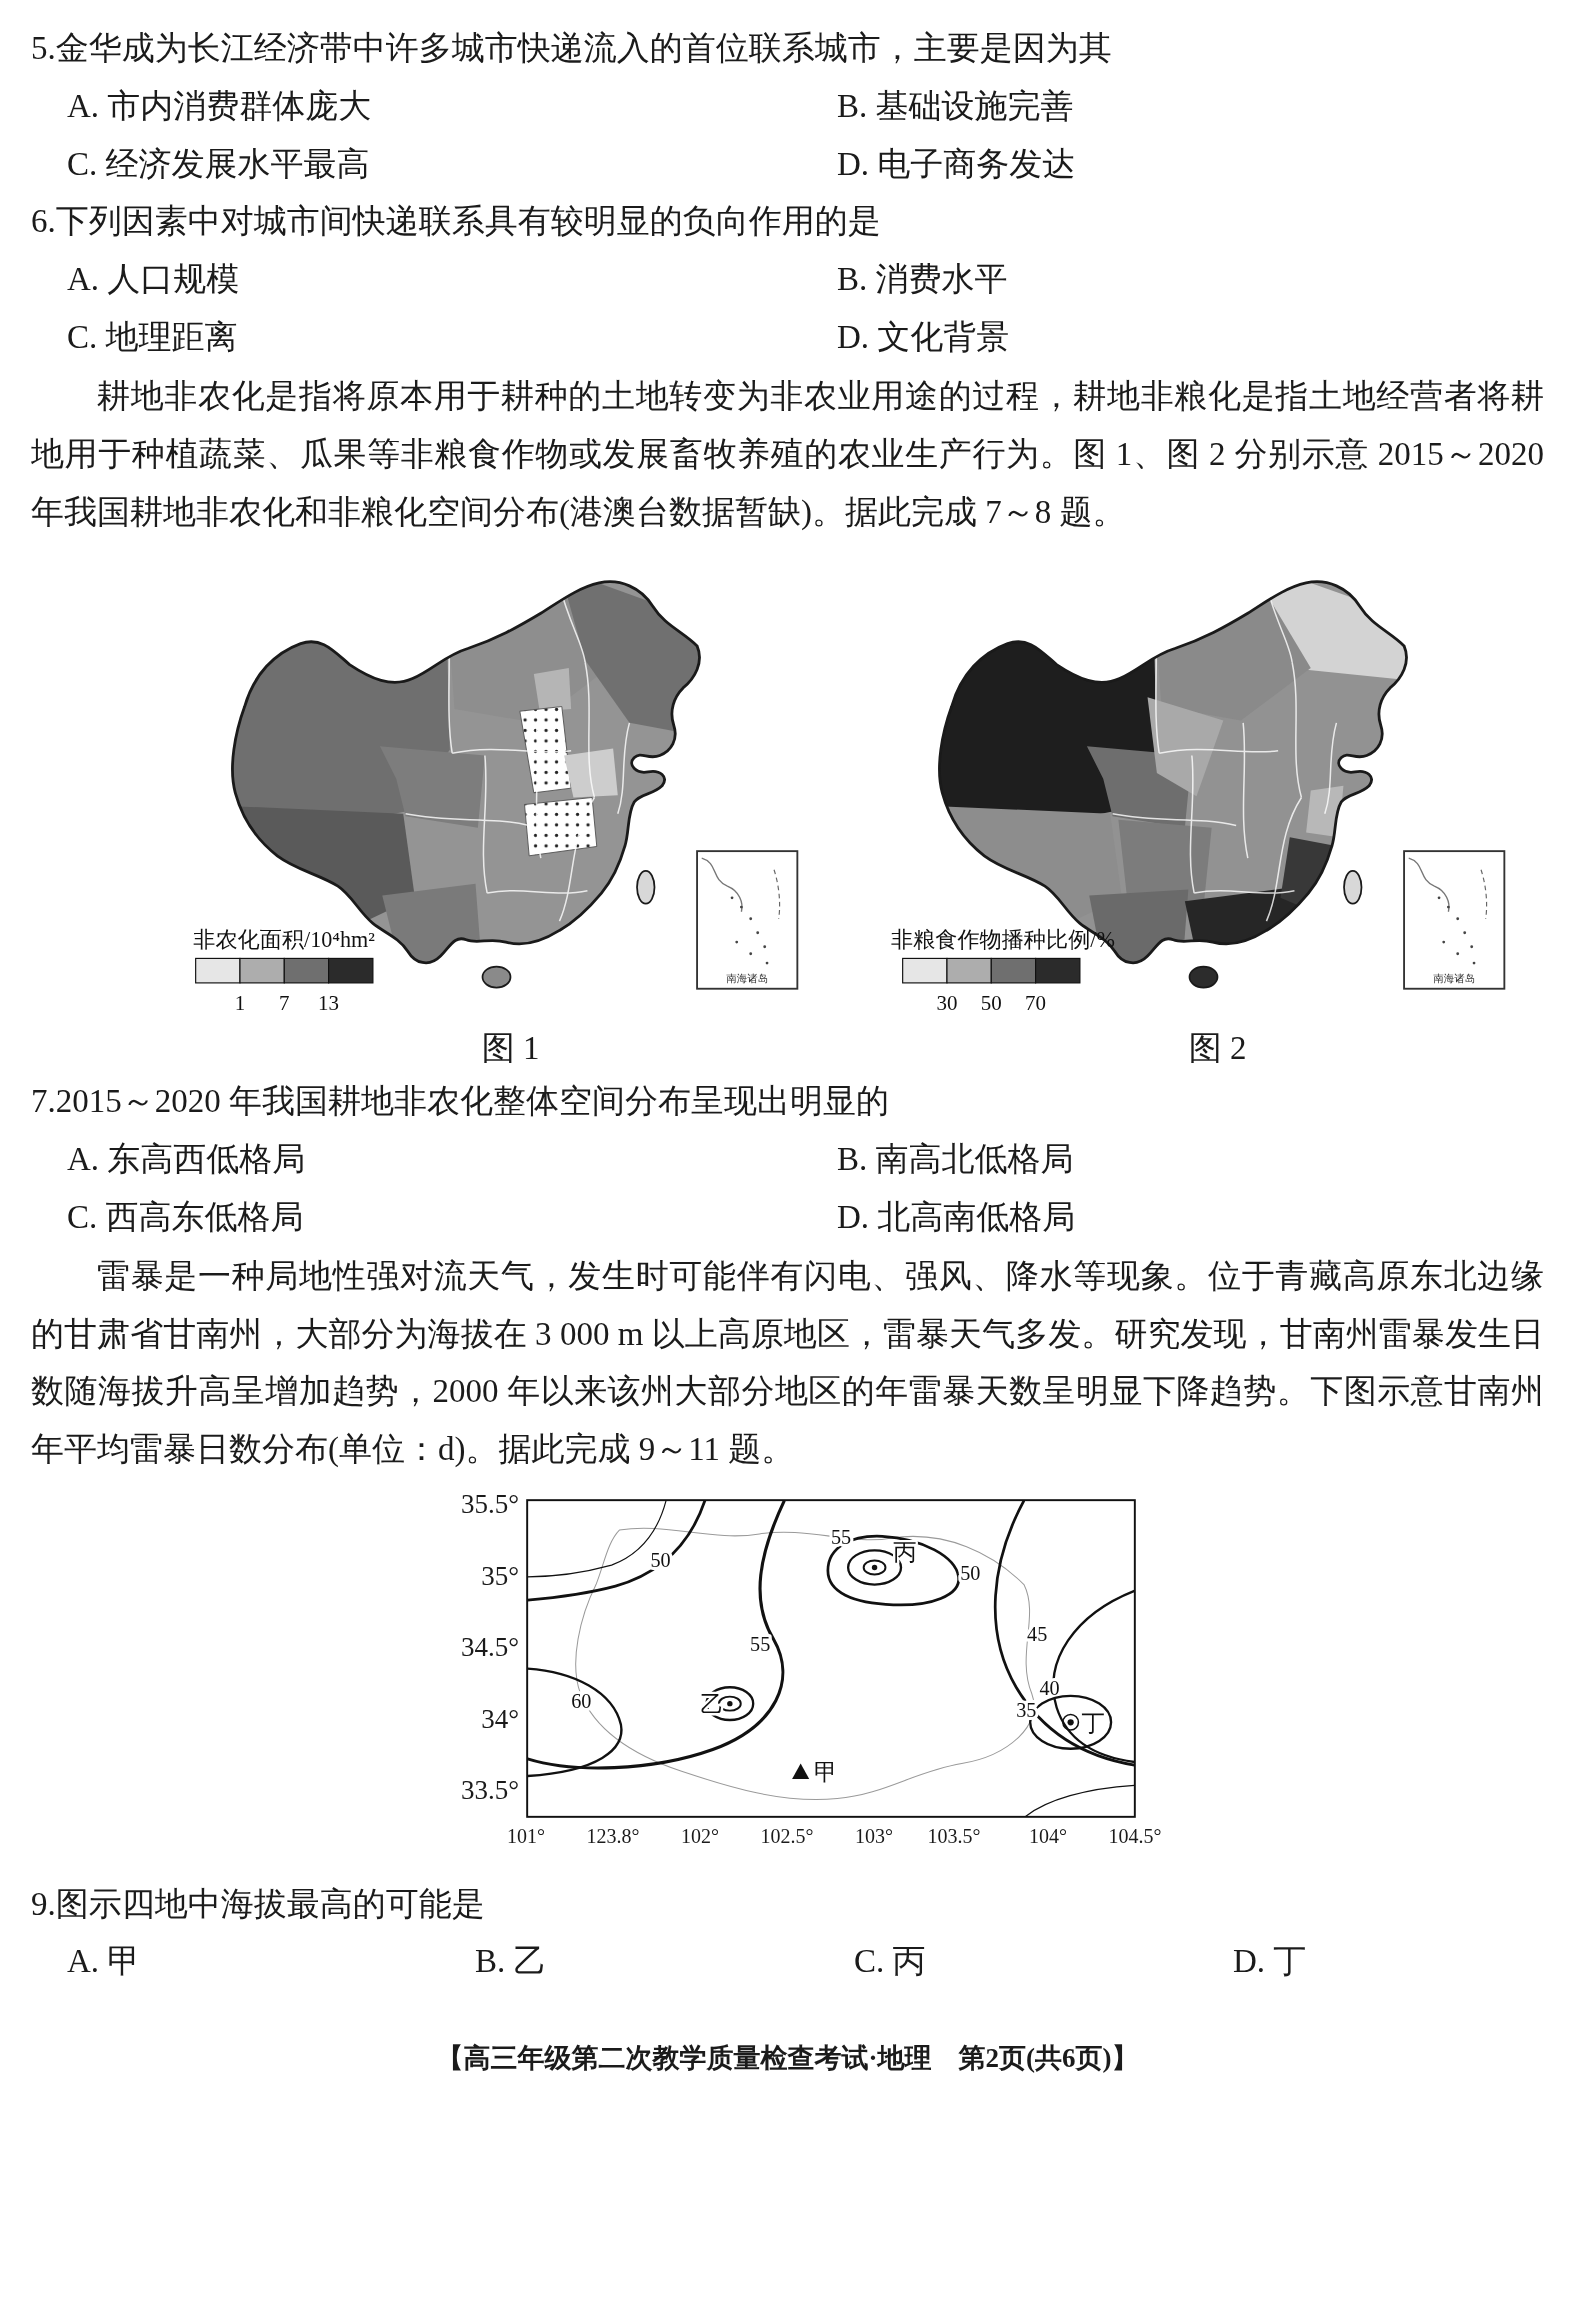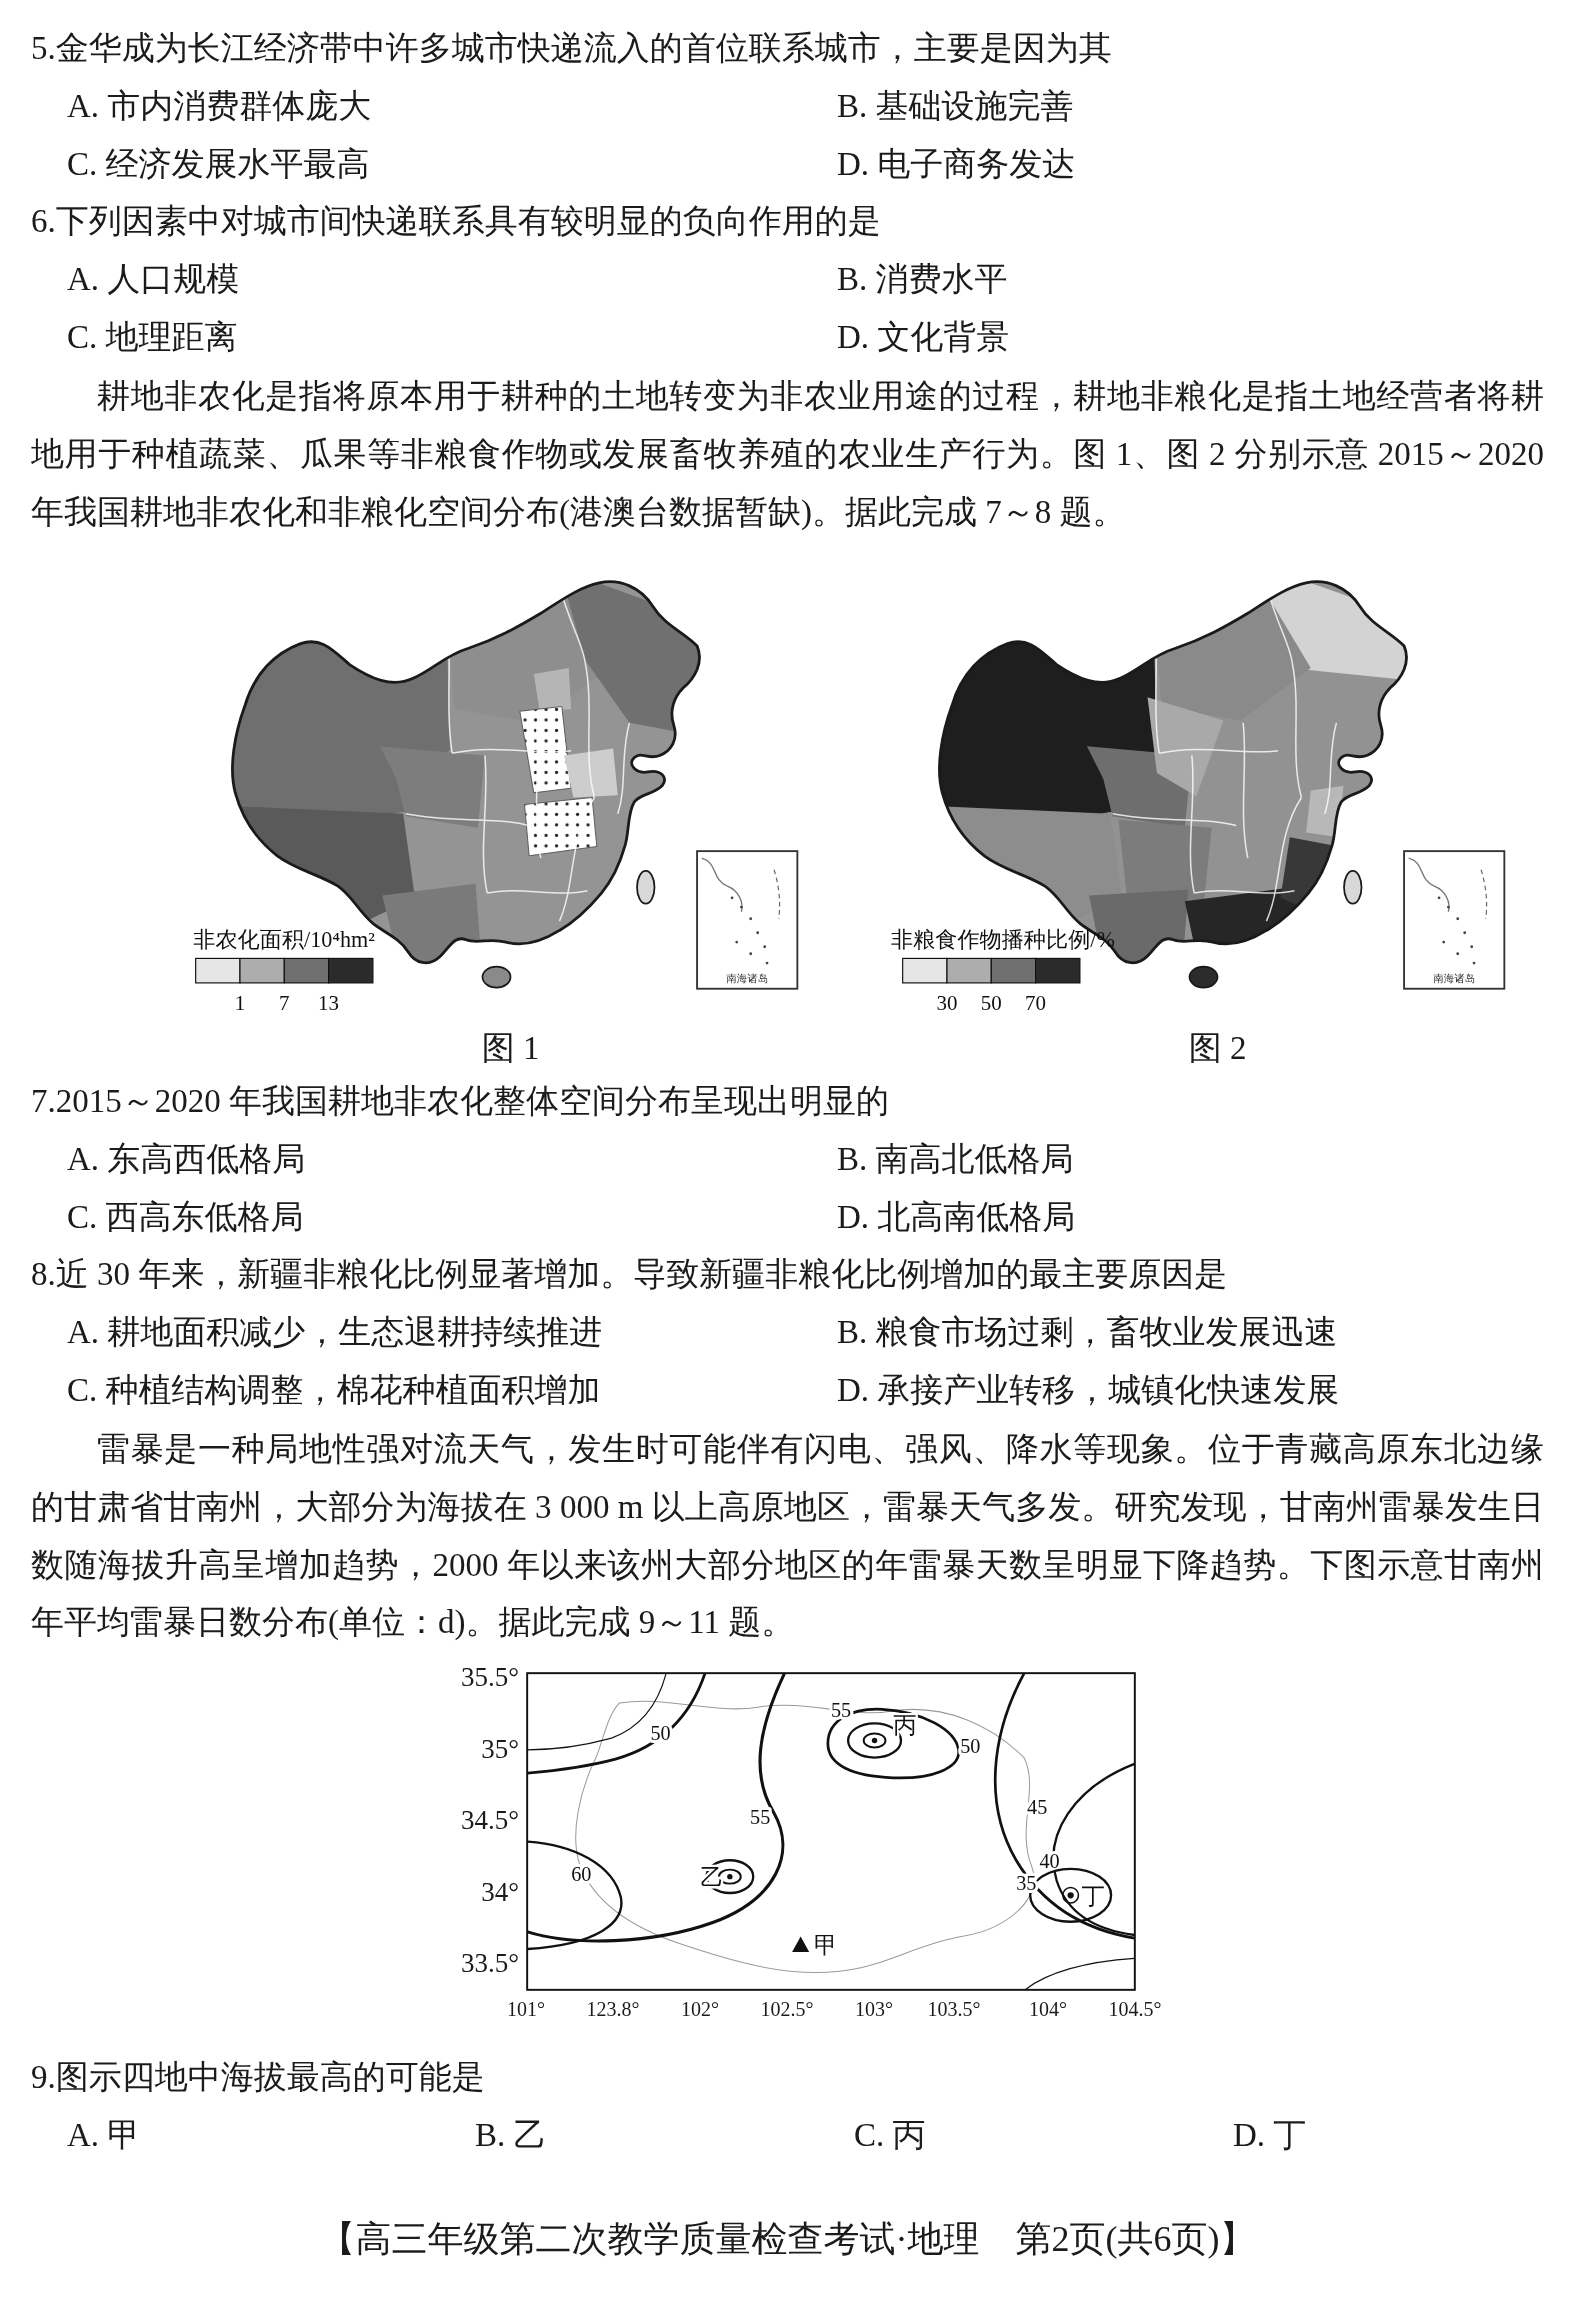--- a/index.html
+++ b/index.html
@@ -31,21 +31,21 @@
   
   .contour-wrap { position:relative; width:695px; height:372px; margin:20px auto 4.7px auto; }
   .contour-svg { position:absolute; left:86px; top:0; }
   .ylab { position:absolute; right:616px; transform:translateY(-52%); font-size:27px; line-height:1; white-space:nowrap; }
   .xlab { position:absolute; top:327px; transform:translateX(-50%); font-size:20px; line-height:1; white-space:nowrap; }
   .clabel { font-size:26px; fill:#111; font-family:"Liberation Serif",serif;
             paint-order:stroke; stroke:#ffffff; stroke-width:8px; stroke-linejoin:round; }
   .pt { font-size:30px; fill:#111; font-family:"Liberation Serif",serif;
         paint-order:stroke; stroke:#ffffff; stroke-width:6px; stroke-linejoin:round; }
 
-  .footer { text-align:center; font-weight:normal; font-size:36px; margin-top:44px; }
+  .footer { text-align:center; font-weight:bold; font-size:27px; margin-top:44px; }
 </style>
 </head>
 <body>
 
 <div class="page">
 
   <section>
     <p class="stem"><span>5.</span><span>金华成为长江经济带中许多城市快递流入的首位联系城市，主要是因为其</span></p>
     <div class="opts cols2">
       <span class="opt">A. 市内消费群体庞大</span>
@@ -214,29 +214,20 @@
   <section>
     <p class="stem"><span>7.</span><span>2015～2020 年我国耕地非农化整体空间分布呈现出明显的</span></p>
     <div class="opts cols2">
       <span class="opt">A. 东高西低格局</span>
       <span class="opt">B. 南高北低格局</span>
       <span class="opt">C. 西高东低格局</span>
       <span class="opt">D. 北高南低格局</span>
     </div>
   </section>
 
-  <section>
-    <p class="stem"><span>8.</span><span>近 30 年来，新疆非粮化比例显著增加。导致新疆非粮化比例增加的最主要原因是</span></p>
-    <div class="opts cols2">
-      <span class="opt">A. 耕地面积减少，生态退耕持续推进</span>
-      <span class="opt">B. 粮食市场过剩，畜牧业发展迅速</span>
-      <span class="opt">C. 种植结构调整，棉花种植面积增加</span>
-      <span class="opt">D. 承接产业转移，城镇化快速发展</span>
-    </div>
-  </section>
 
   <p class="passage">雷暴是一种局地性强对流天气，发生时可能伴有闪电、强风、降水等现象。位于青藏高原东北边缘的甘肃省甘南州，大部分为海拔在 3 000 m 以上高原地区，雷暴天气多发。研究发现，甘南州雷暴发生日数随海拔升高呈增加趋势，2000 年以来该州大部分地区的年雷暴天数呈明显下降趋势。下图示意甘南州年平均雷暴日数分布(单位：d)。据此完成 9～11 题。</p>
 
   <div class="contour-wrap">
     <span class="ylab" style="top:6.2px">35.5°</span>
     <span class="ylab" style="top:78px">35°</span>
     <span class="ylab" style="top:149px">34.5°</span>
     <span class="ylab" style="top:221px">34°</span>
     <span class="ylab" style="top:292px">33.5°</span>
 

